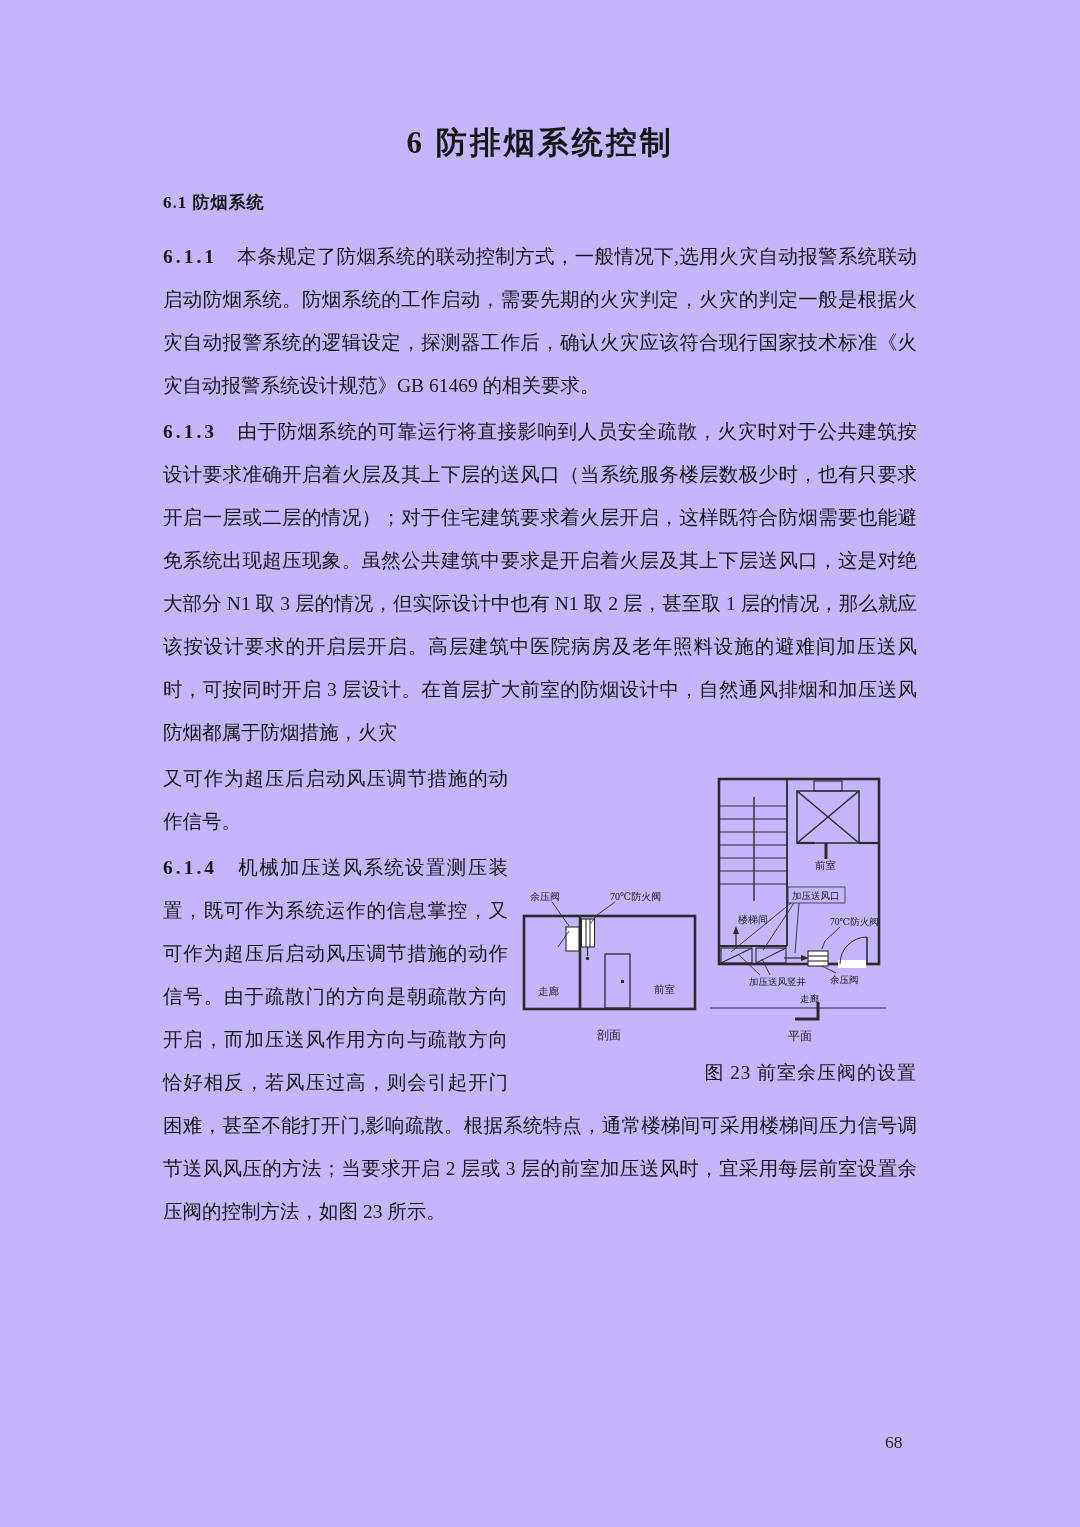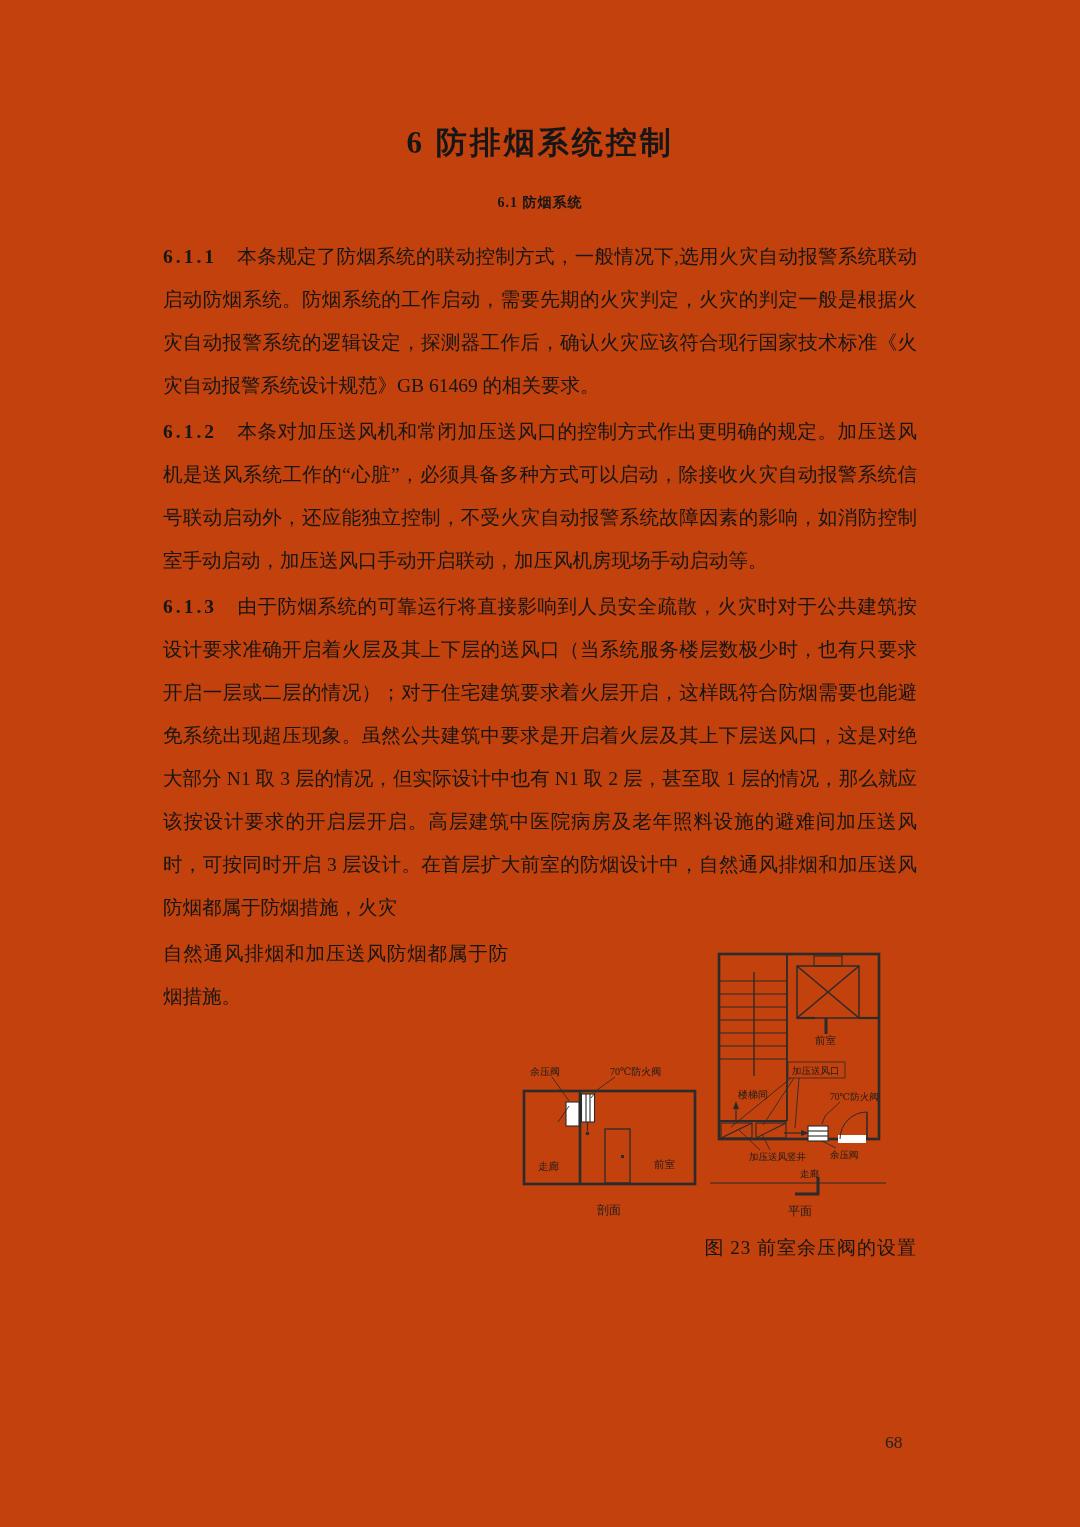--- a/index.html
+++ b/index.html
@@ -1,26 +1,26 @@
 <!DOCTYPE html>
 <html><head>
 <meta charset="utf-8">
 <style>
   html,body{margin:0;padding:0;background:#ffffff;}
   .page{
-    position:relative; width:1080px; height:1527px; background:#c2410c;
+    position:relative; width:1080px; height:1527px; background:#c4b5fd;
     font-family:"Liberation Serif","DejaVu Serif",serif; color:#161616;
     box-sizing:border-box; padding:122px 163px 0 163px; overflow:hidden;
   }
   h1.doc-title{
     margin:0; text-align:center; font-size:31px; font-weight:bold;
     letter-spacing:3px; line-height:42px;
   }
   h2.sec-title{
-    margin:24px 0 0 0; text-align:center; font-size:14px; font-weight:bold;
+    margin:24px 0 0 0; font-size:17px; font-weight:bold;
     letter-spacing:1px; line-height:30px;
   }
   p.para{
     margin:0 0 3px 0; font-size:19.5px; line-height:43px;
     text-align:justify; text-justify:inter-ideograph;
   }
   p.para.first{ margin-top:17px; }
   .num{ font-weight:bold; letter-spacing:3px; margin-right:20px; white-space:nowrap; }
   .wrap-zone{ overflow:visible; }
   .wrap-zone::after{ content:""; display:block; clear:both; }
@@ -40,21 +40,20 @@
 </head>
 <body>
 
 <div class="page">
 
   <h1 class="doc-title">6  防排烟系统控制</h1>
   <h2 class="sec-title">6.1  防烟系统</h2>
 
   <p class="para first"><span class="num">6.1.1</span><span>本条规定了防烟系统的联动控制方式，一般情况下,选用火灾自动报警系统联动启动防烟系统。防烟系统的工作启动，需要先期的火灾判定，火灾的判定一般是根据火灾自动报警系统的逻辑设定，探测器工作后，确认火灾应该符合现行国家技术标准《火灾自动报警系统设计规范》GB 61469 的相关要求。</span></p>
 
-  <p class="para"><span class="num">6.1.2</span><span>本条对加压送风机和常闭加压送风口的控制方式作出更明确的规定。加压送风机是送风系统工作的“心脏”，必须具备多种方式可以启动，除接收火灾自动报警系统信号联动启动外，还应能独立控制，不受火灾自动报警系统故障因素的影响，如消防控制室手动启动，加压送风口手动开启联动，加压风机房现场手动启动等。</span></p>
 
   <p class="para"><span class="num">6.1.3</span><span>由于防烟系统的可靠运行将直接影响到人员安全疏散，火灾时对于公共建筑按设计要求准确开启着火层及其上下层的送风口（当系统服务楼层数极少时，也有只要求开启一层或二层的情况）；对于住宅建筑要求着火层开启，这样既符合防烟需要也能避免系统出现超压现象。虽然公共建筑中要求是开启着火层及其上下层送风口，这是对绝大部分 N1 取 3 层的情况，但实际设计中也有 N1 取 2 层，甚至取 1 层的情况，那么就应该按设计要求的开启层开启。高层建筑中医院病房及老年照料设施的避难间加压送风时，可按同时开启 3 层设计。在首层扩大前室的防烟设计中，自然通风排烟和加压送风防烟都属于防烟措施，火灾</span></p>
 
   <div class="wrap-zone">
 
     <figure class="fig">
       <svg viewBox="0 0 400 295" width="400" height="295">
 
         <g stroke="#2b2b2b" fill="none">
           <rect x="12" y="155" width="171" height="93" stroke-width="2.6"></rect>
@@ -163,21 +162,22 @@
           <text x="318" y="164" font-size="9.5">70℃防火阀</text>
           <text x="237" y="224" font-size="9.5">加压送风竖井</text>
           <text x="318" y="222" font-size="9.5">余压阀</text>
           <text x="288" y="241" font-size="9.5">走廊</text>
           <text x="276" y="279" font-size="12">平面</text>
         </g>
       </svg>
       <figcaption class="fig-caption">图 23  前室余压阀的设置</figcaption>
     </figure>
 
-    <p class="para"><span>自然通风排烟和加压送风防烟都属于防烟措施。</span></p>
+    <p class="para"><span>又可作为超压后启动风压调节措施的动作信号。</span></p>
 
+    <p class="para"><span class="num">6.1.4</span><span>机械加压送风系统设置测压装置，既可作为系统运作的信息掌控，又可作为超压后启动风压调节措施的动作信号。由于疏散门的方向是朝疏散方向开启，而加压送风作用方向与疏散方向恰好相反，若风压过高，则会引起开门困难，甚至不能打开门,影响疏散。根据系统特点，通常楼梯间可采用楼梯间压力信号调节送风风压的方法；当要求开启 2 层或 3 层的前室加压送风时，宜采用每层前室设置余压阀的控制方法，如图 23 所示。</span></p>
 
   </div>
 
 
   <div class="page-number">68</div>
 
 </div>
 
 </body></html>

